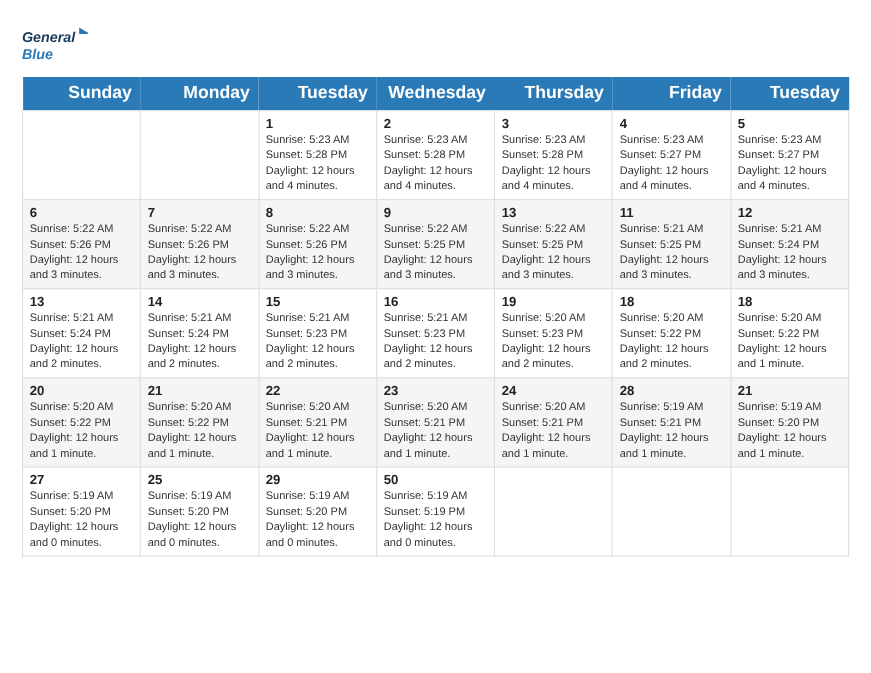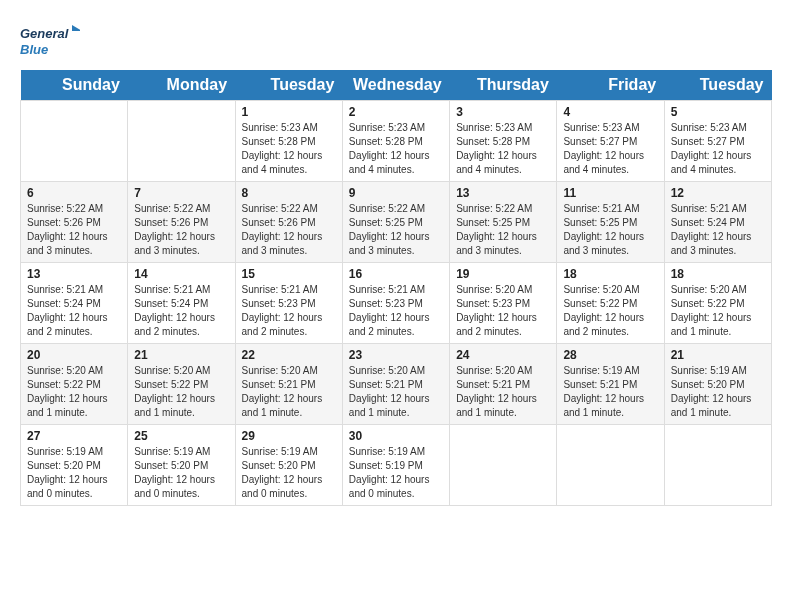--- a/index.html
+++ b/index.html
@@ -291,21 +291,21 @@
 Sunset: 5:20 PM
 Daylight: 12 hours and 0 minutes.</div>
         </td>
         <td>
           <div class="day-number">29</div>
           <div class="day-info" style="white-space: pre-line;">Sunrise: 5:19 AM
 Sunset: 5:20 PM
 Daylight: 12 hours and 0 minutes.</div>
         </td>
         <td>
-          <div class="day-number">30</div>
+          <div class="day-number">50</div>
           <div class="day-info" style="white-space: pre-line;">Sunrise: 5:19 AM
 Sunset: 5:19 PM
 Daylight: 12 hours and 0 minutes.</div>
         </td>
         <td class="empty-cell"></td>
         <td class="empty-cell"></td>
         <td class="empty-cell"></td>
       </tr>
     </tbody>
 </table>

